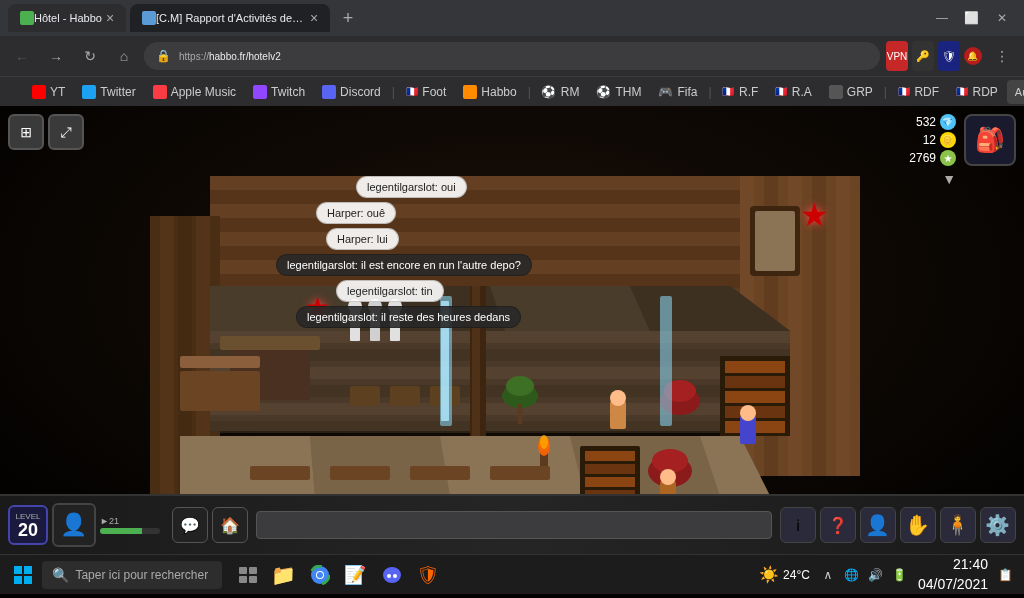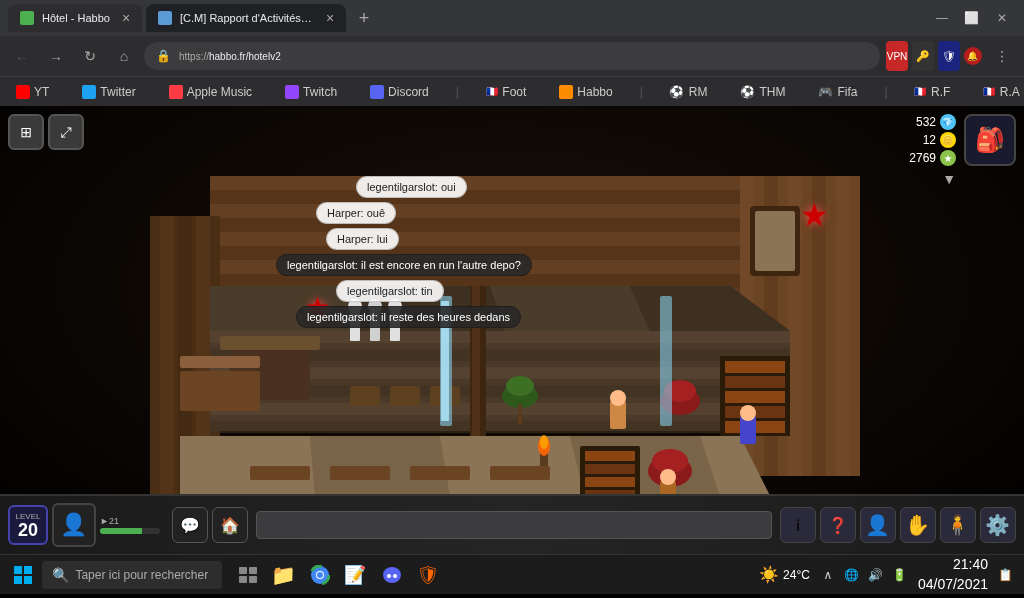--- a/index.html
+++ b/index.html
@@ -3,21 +3,21 @@
   <meta charset="utf-8">
   <style>
     * { margin: 0; padding: 0; box-sizing: border-box; }
     body { width: 1024px; height: 598px; overflow: hidden; background: #000; font-family: 'Segoe UI', Arial, sans-serif; }
 
     
     .browser-chrome { width: 1024px; background: #202124; display: flex; flex-direction: column; }
 
     
     .tab-bar { display: flex; align-items: center; background: #35363a; height: 36px; padding: 0 8px; gap: 4px; }
-    .tab { display: flex; align-items: center; height: 28px; background: #202124; border-radius: 8px 8px 0 0; padding: 0 12px; font-size: 12px; color: #e8eaed; gap: 8px; max-width: 200px; }
+    .tab { display: flex; align-items: center; height: 28px; background: #202124; border-radius: 8px 8px 0 0; padding: 0 12px; font-size: 12px; color: #e8eaed; gap: 0; max-width: 200px; }
     .tab.active { background: #2d2d30; }
     .tab-favicon { width: 14px; height: 14px; background: #4CAF50; border-radius: 2px; flex-shrink: 0; }
     .tab-favicon.blue { background: #5b9bd5; }
     .tab-title { overflow: hidden; text-overflow: ellipsis; white-space: nowrap; font-size: 11px; }
     .tab-close { font-size: 14px; color: #aaa; cursor: pointer; margin-left: 4px; }
     .new-tab-btn { width: 28px; height: 28px; display: flex; align-items: center; justify-content: center; color: #aaa; font-size: 18px; cursor: pointer; }
     .window-controls { margin-left: auto; display: flex; gap: 2px; }
     .win-btn { width: 28px; height: 28px; display: flex; align-items: center; justify-content: center; color: #aaa; font-size: 12px; cursor: pointer; border-radius: 4px; }
 
     
@@ -25,21 +25,21 @@
     .nav-btn { width: 28px; height: 28px; display: flex; align-items: center; justify-content: center; color: #aaa; font-size: 14px; border-radius: 50%; cursor: pointer; }
     .nav-btn.disabled { color: #555; cursor: default; }
     .address-bar { flex: 1; height: 28px; background: #3c3c3e; border-radius: 14px; display: flex; align-items: center; padding: 0 12px; gap: 8px; }
     .address-lock { color: #8ab4f8; font-size: 12px; }
     .address-text { color: #e8eaed; font-size: 10px; flex: 1; }
     .address-text .protocol { color: #aaa; }
     .ext-icons { display: flex; gap: 4px; align-items: center; }
     .ext-icon { width: 22px; height: 30px; border-radius: 4px; display: flex; align-items: center; justify-content: center; font-size: 11px; cursor: pointer; }
 
     
-    .bookmarks-bar { display: flex; align-items: center; background: #2d2d30; height: 30px; padding: 0 8px; gap: 17px; border-top: 1px solid #3c3c3e; font-size: 12px; overflow: hidden; }
+    .bookmarks-bar { display: flex; align-items: center; background: #2d2d30; height: 30px; padding: 0 24px; gap: 1px; border-top: 1px solid #3c3c3e; font-size: 12px; overflow: hidden; }
     .bookmark { display: flex; align-items: center; gap: 4px; padding: 2px 8px; border-radius: 4px; color: #ccc; cursor: pointer; white-space: nowrap; height: 24px; }
     .bm-icon { width: 14px; height: 14px; border-radius: 2px; flex-shrink: 0; }
     .bm-icon.yt { background: #ff0000; }
     .bm-icon.tw { background: #1da1f2; }
     .bm-icon.am { background: #fc3c44; }
     .bm-icon.twitch { background: #9146ff; }
     .bm-icon.discord { background: #5865f2; }
     .bm-icon.habbo { background: #ff8c00; }
     .bm-icon.grp { background: #555; }
     .bm-separator { color: #555; padding: 0 2px; }

